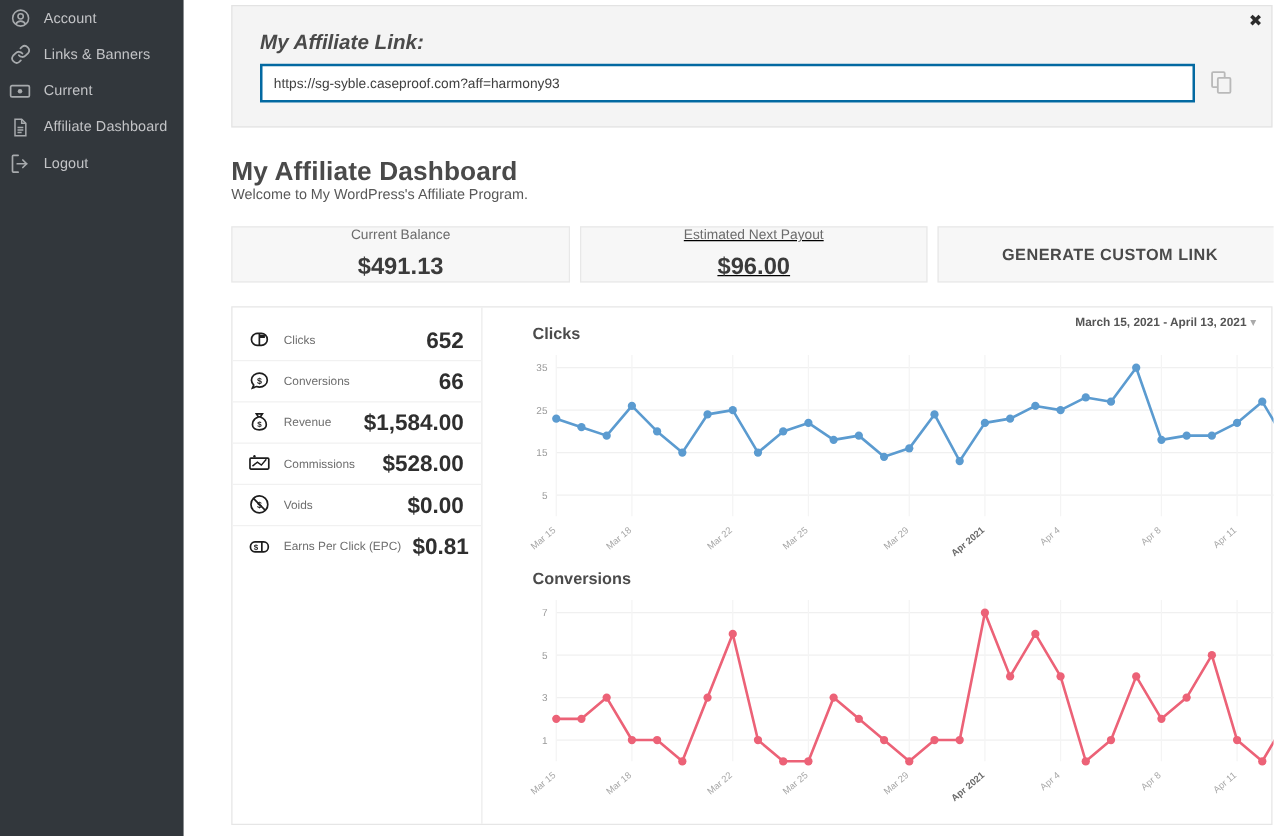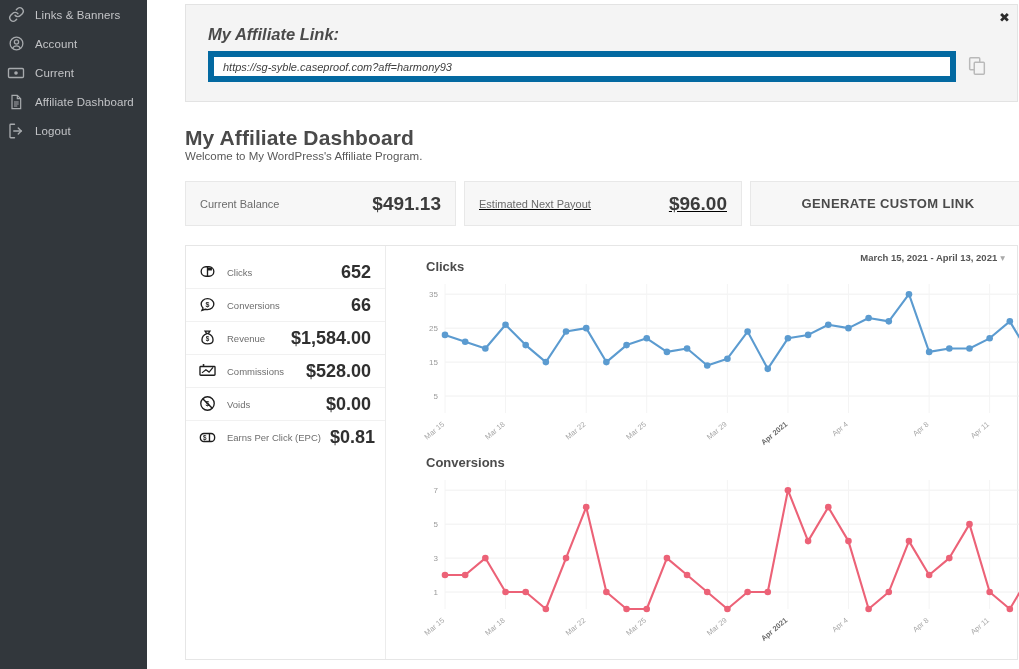--- a/index.html
+++ b/index.html
@@ -60,25 +60,24 @@
   .link-title {
     position: absolute; left: 22px; top: 20px;
     font-size: 16.5px; font-weight: bold; color: #4a4a4a; font-style: italic;
   }
   .link-input-wrap {
     position: absolute; left: 22px; top: 46px;
     width: 748px; height: 31px;
   }
   .link-input {
     width: 100%; height: 100%;
-    border: 6px solid #0369a1; background: #fff;
+    border: 2px solid #0369a1; background: #fff;
     font-size: 11px; color: #3f3f3f;
     padding: 0 9px;
     font-family: "Liberation Sans", sans-serif;
-    font-style: italic;
   }
   .copy-icon {
     position: absolute; left: 780px; top: 50px;
     width: 22px; height: 22px; color: #b9b9b9; cursor: pointer;
   }
 
   
   .page-title {
     position: absolute; left: 38px; top: 110px;
     font-size: 21px; font-weight: bold; color: #4a4a4a;
@@ -88,21 +87,21 @@
   .welcome {
     position: absolute; left: 38px; top: 150px;
     font-size: 11.5px; color: #585858;
   }
 
   
   .cards { position: absolute; left: 38px; top: 181px; display: flex; gap: 8px; }
   .card {
     background: #f7f7f7; border: 1px solid #e8e8e8;
     height: 45px; display: flex; align-items: center;
-    justify-content: space-between; padding: 0 14px;
+    justify-content: space-between; padding: 0 14px; flex-direction: column;
   }
   .card.balance { width: 271px; }
   .card.payout  { width: 278px; text-decoration: underline; }
   .card-label { font-size: 11px; color: #6b6b6b; }
   .card-value { font-size: 19px; font-weight: bold; color: #3b3b3b; }
   .btn-generate {
     width: 276px; height: 45px;
     background: #f7f7f7; border: 1px solid #e8e8e8;
     font-size: 13px; font-weight: bold; color: #4a4a4a;
     letter-spacing: .4px; cursor: pointer;
@@ -158,37 +157,37 @@
 </style>
 </head>
 <body>
 
 <div class="app">
 
   <nav class="sidebar">
 
     <div class="nav-item">
       <span class="nav-icon">
-        <svg width="17" height="17" viewBox="0 0 24 24" fill="none" stroke="currentColor" stroke-width="2" stroke-linecap="round">
-          <path d="M10 13a5 5 0 0 0 7.5.5l3-3a5 5 0 0 0-7-7l-1.7 1.7"></path>
-          <path d="M14 11a5 5 0 0 0-7.5-.5l-3 3a5 5 0 0 0 7 7l1.7-1.7"></path>
-        </svg>
-      </span>
-      <span class="nav-label">Links &amp; Banners</span>
-    </div>
-
-    <div class="nav-item">
-      <span class="nav-icon">
         <svg width="17" height="17" viewBox="0 0 24 24" fill="none" stroke="currentColor" stroke-width="1.8">
           <circle cx="12" cy="12" r="9"></circle>
             <circle cx="12" cy="10" r="3"></circle>
           <path d="M6.5 19a6 6 0 0 1 11 0"></path>
         </svg>
       </span>
       <span class="nav-label">Account</span>
+    </div>
+
+    <div class="nav-item">
+      <span class="nav-icon">
+        <svg width="17" height="17" viewBox="0 0 24 24" fill="none" stroke="currentColor" stroke-width="2" stroke-linecap="round">
+          <path d="M10 13a5 5 0 0 0 7.5.5l3-3a5 5 0 0 0-7-7l-1.7 1.7"></path>
+          <path d="M14 11a5 5 0 0 0-7.5-.5l-3 3a5 5 0 0 0 7 7l1.7-1.7"></path>
+        </svg>
+      </span>
+      <span class="nav-label">Links &amp; Banners</span>
     </div>
 
     <div class="nav-item">
       <span class="nav-icon">
         <svg width="18" height="18" viewBox="0 0 24 24" fill="none" stroke="currentColor" stroke-width="1.8">
           <rect x="2" y="6" width="20" height="12" rx="1.5"></rect>
           <circle cx="12" cy="12" r="2.4" fill="currentColor" stroke="none"></circle>
         </svg>
       </span>
       <span class="nav-label">Current</span>

